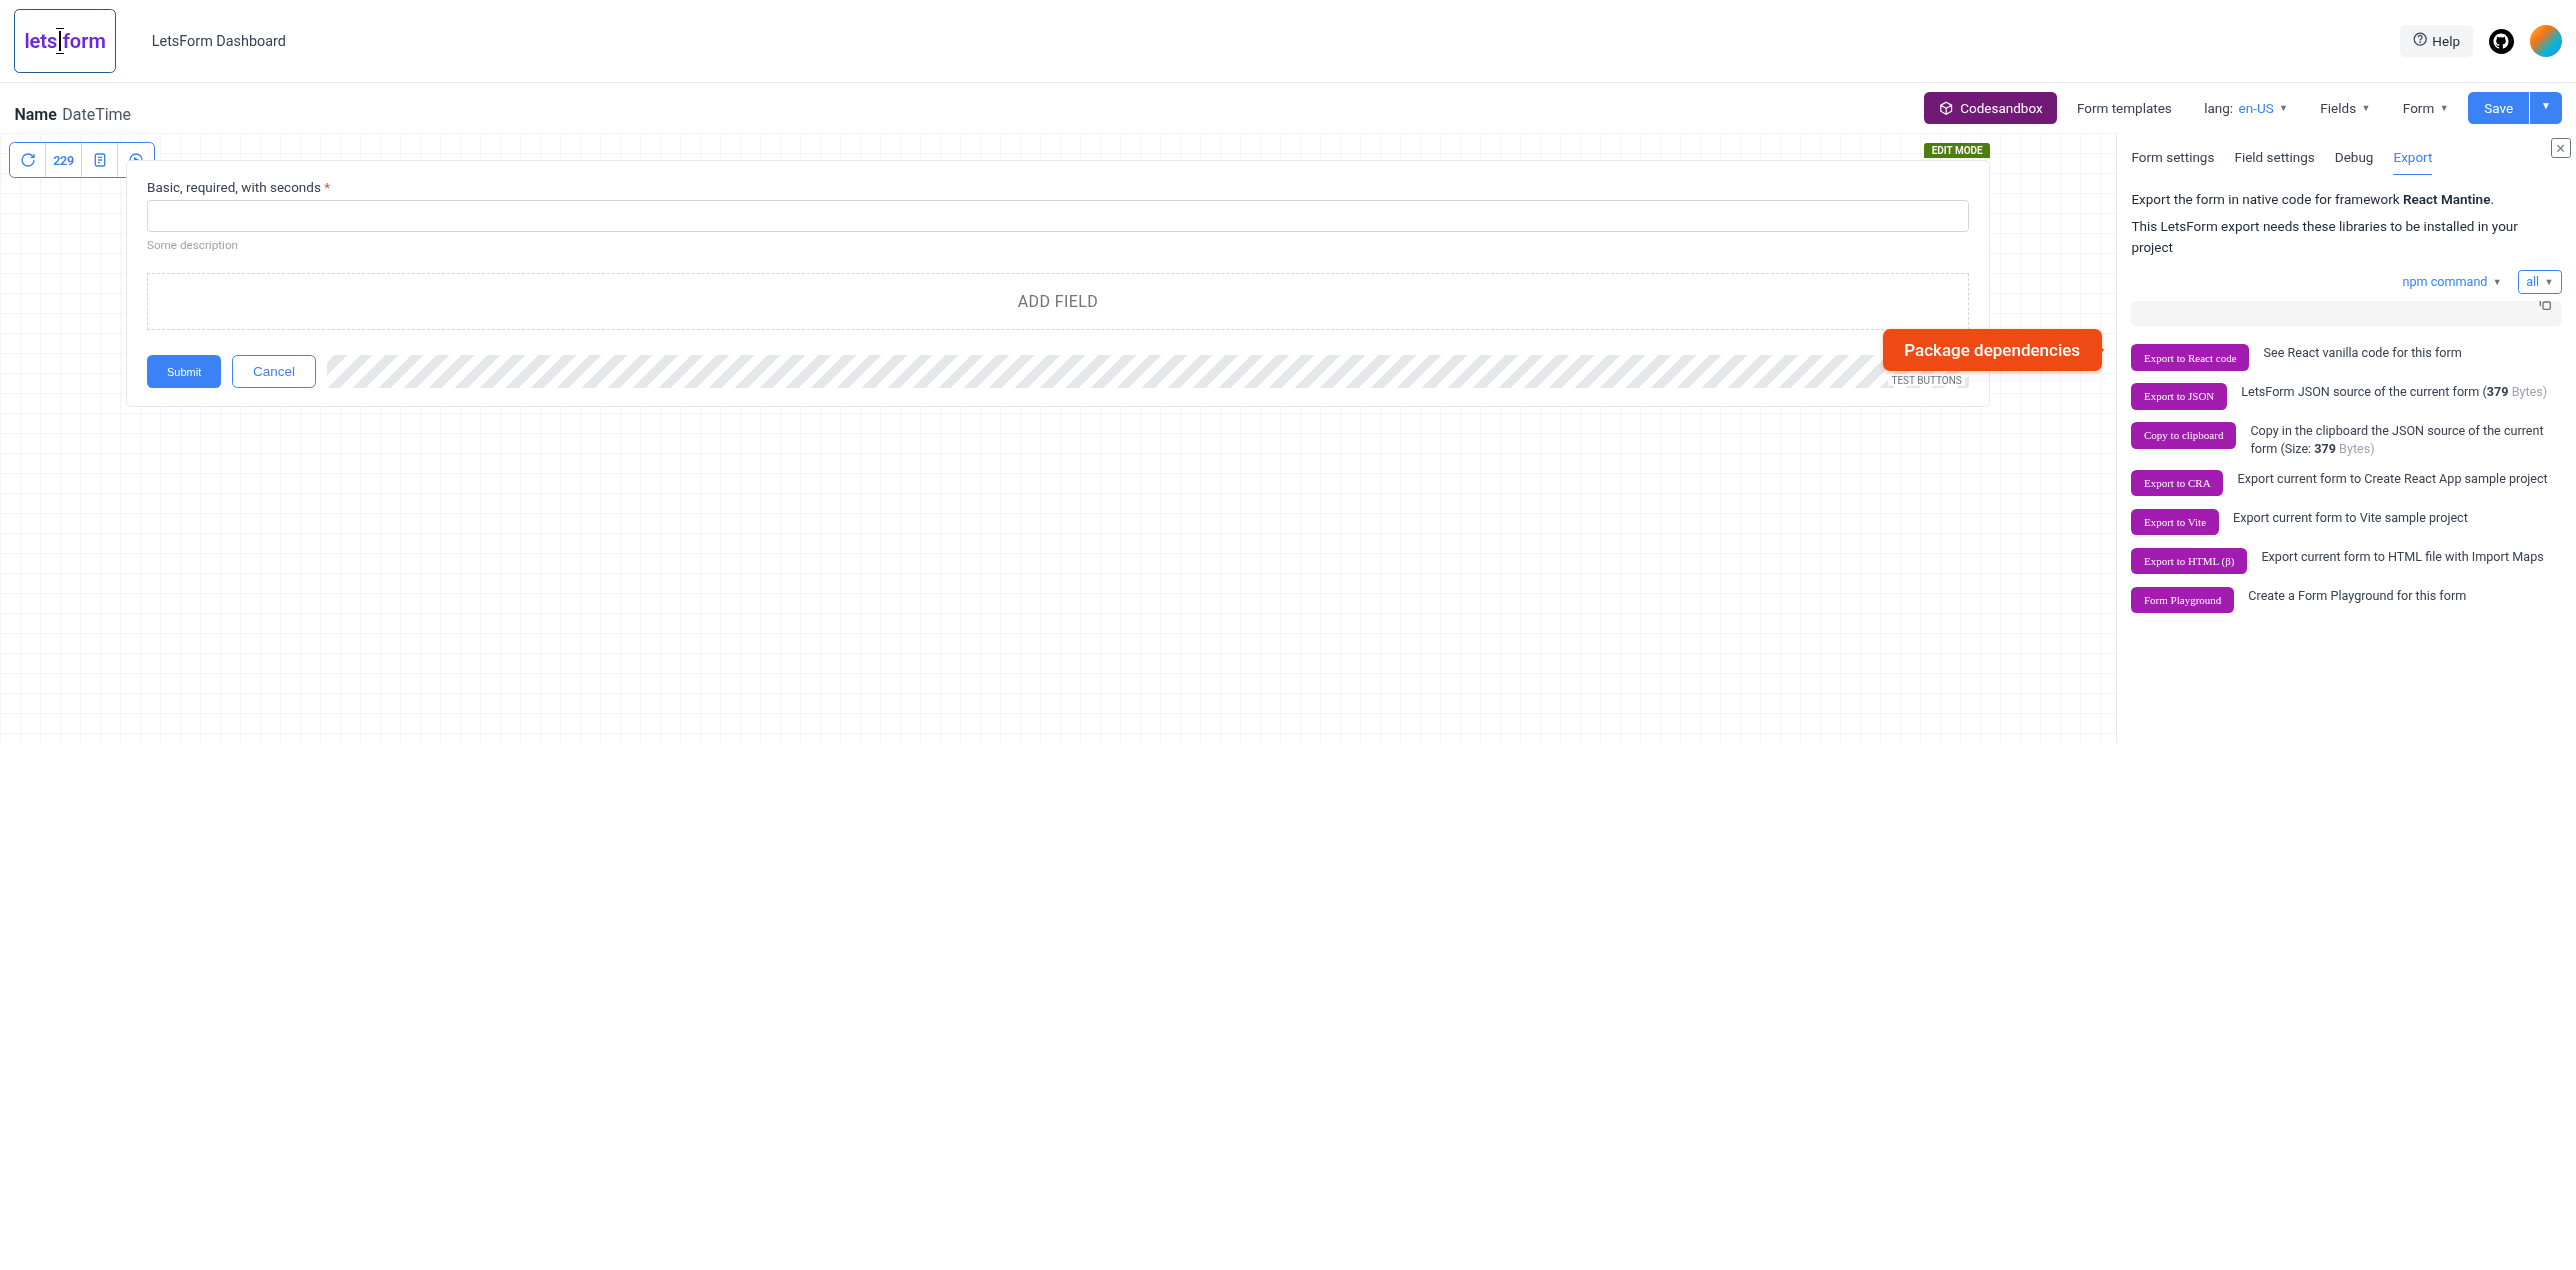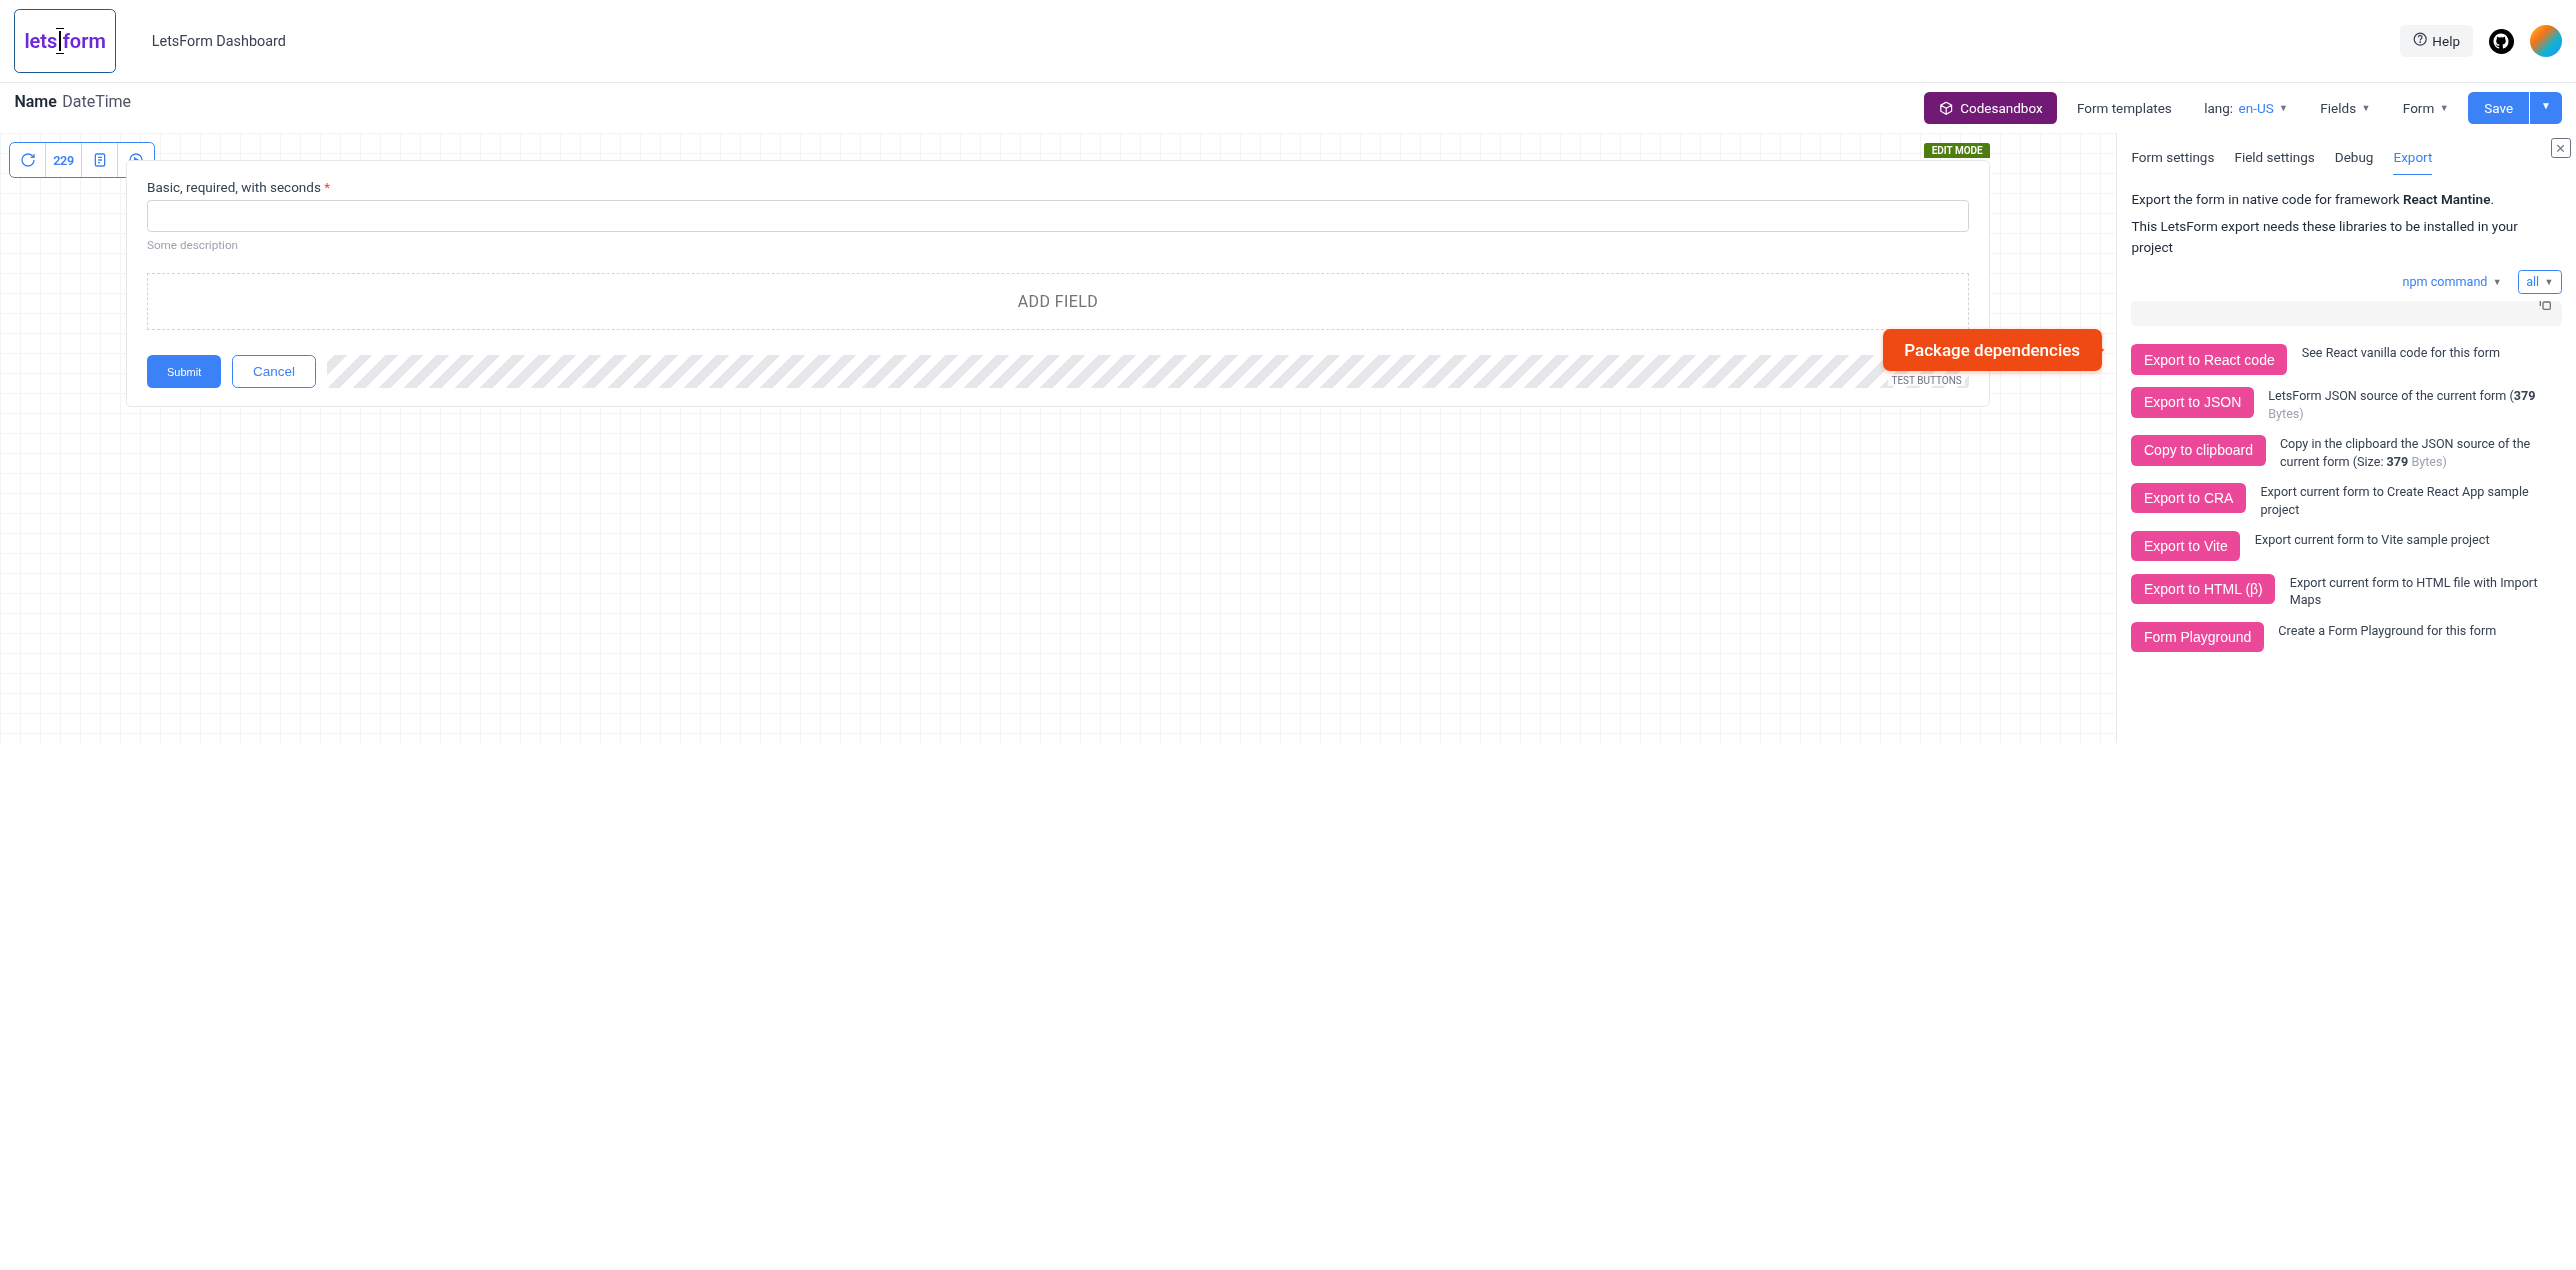--- a/index.html
+++ b/index.html
@@ -11,21 +11,21 @@
 .logo-cursor { display: inline-block; width: 1.8px; height: 20px; background: #000; margin: 0 1.8px; position: relative; }
 .logo-cursor::before { content: ''; position: absolute; top: -2.7px; left: -2.7px; width: 7.2px; height: 2.7px; border-top: 1.8px solid #000; }
 .logo-cursor::after { content: ''; position: absolute; bottom: -2.7px; left: -2.7px; width: 7.2px; height: 2.7px; border-bottom: 1.8px solid #000; }
 .dashboard-title { margin-left: 36px; font-size: 14.4px; color: #374151; }
 .header-right { margin-left: auto; display: flex; align-items: center; gap: 16px; }
 .help-btn { display: flex; align-items: center; gap: 5.4px; padding: 7.2px 12.6px; background: #f3f4f6; border-radius: 5.4px; cursor: pointer; font-size: 13.5px; }
 .github-icon { width: 25px; height: 25px; border-radius: 50%; background: #000; display: flex; align-items: center; justify-content: center; cursor: pointer; }
 .avatar { width: 32px; height: 32px; border-radius: 50%; background: linear-gradient(135deg, #fbbf24, #f97316, #06b6d4, #3b82f6); cursor: pointer; }
 
 
-.toolbar { display: flex; align-items: flex-start; padding: 9px 14.4px; gap: 7.2px; }
+.toolbar { display: flex; align-items: flex-end; padding: 9px 14.4px; gap: 7.2px; }
 .name-section { display: flex; align-items: center; gap: 5.4px; font-size: 16px; }
 .name-label { font-weight: 600; }
 .name-value { color: #4b5563; }
 .toolbar-spacer { flex: 1; }
 .btn-csb { background: #701a75; color: #fff; padding: 8px 14.4px; border-radius: 5.4px; display: flex; align-items: center; gap: 7.2px; cursor: pointer; font-size: 13.5px; }
 .toolbar-link { padding: 8px 12.6px; color: #374151; cursor: pointer; font-size: 13.5px; display: flex; align-items: center; gap: 5.4px; }
 .toolbar-link .locale { color: #3b82f6; }
 .chevron { font-size: 9px; color: #6b7280; }
 .btn-save { background: #3b82f6; color: #fff; padding: 8px 16px; border-radius: 5.4px 0 0 5.4px; cursor: pointer; font-size: 13.5px; }
 .btn-save-drop { background: #3b82f6; color: #fff; padding: 8px 10.8px; border-radius: 0 5.4px 5.4px 0; margin-left: 0.9px; cursor: pointer; font-size: 10px; }
@@ -61,21 +61,21 @@
 .panel-tab.active { color: #3b82f6; border-bottom: 1.8px solid #3b82f6; }
 .export-desc { font-size: 13.5px; line-height: 1.6; margin-bottom: 5.4px; }
 .export-desc b { font-weight: 600; }
 .selectors { display: flex; justify-content: flex-end; gap: 9px; margin: 10.8px 0 7.2px; }
 .sel-btn { display: flex; align-items: center; gap: 5.4px; color: #3b82f6; cursor: pointer; padding: 3.6px 7.2px; font-size: 12.6px; border-radius: 3.6px; }
 .sel-btn.boxed { border: 0.9px solid #3b82f6; }
 .code-block { background: #f5f5f5; border-radius: 5.4px; padding: 12.6px 14.4px; font-family: ui-monospace, Menlo, monospace; font-size: 12.6px; color: #374151; line-height: 1.45; position: relative; white-space: pre; overflow: auto; }
 .copy-icon { position: absolute; right: 9px; bottom: 9px; cursor: pointer; color: #6b7280; }
 .export-actions { margin-top: 18px; }
 .export-row { display: flex; gap: 14.4px; margin-bottom: 12.6px; align-items: flex-start; }
-.export-btn { background: #ec4899; color: #fff; padding: 7.2px 12.6px; border-radius: 5.4px; cursor: pointer; font-size: 14px; white-space: nowrap; border: none; flex-shrink: 0; }
+.export-btn { background: #a21caf; color: #fff; padding: 7.2px 12.6px; border-radius: 5.4px; cursor: pointer; font-size: 11px; white-space: nowrap; border: none; flex-shrink: 0; font-family: Liberation Serif, serif; }
 .export-info { font-size: 12.6px; color: #374151; line-height: 1.4; }
 .export-info .muted { color: #9ca3af; }
 </style>
 </head>
 <body>
 
 <div class="header">
   <div class="logo">
     <span>lets</span>
     <span class="logo-cursor"></span>

